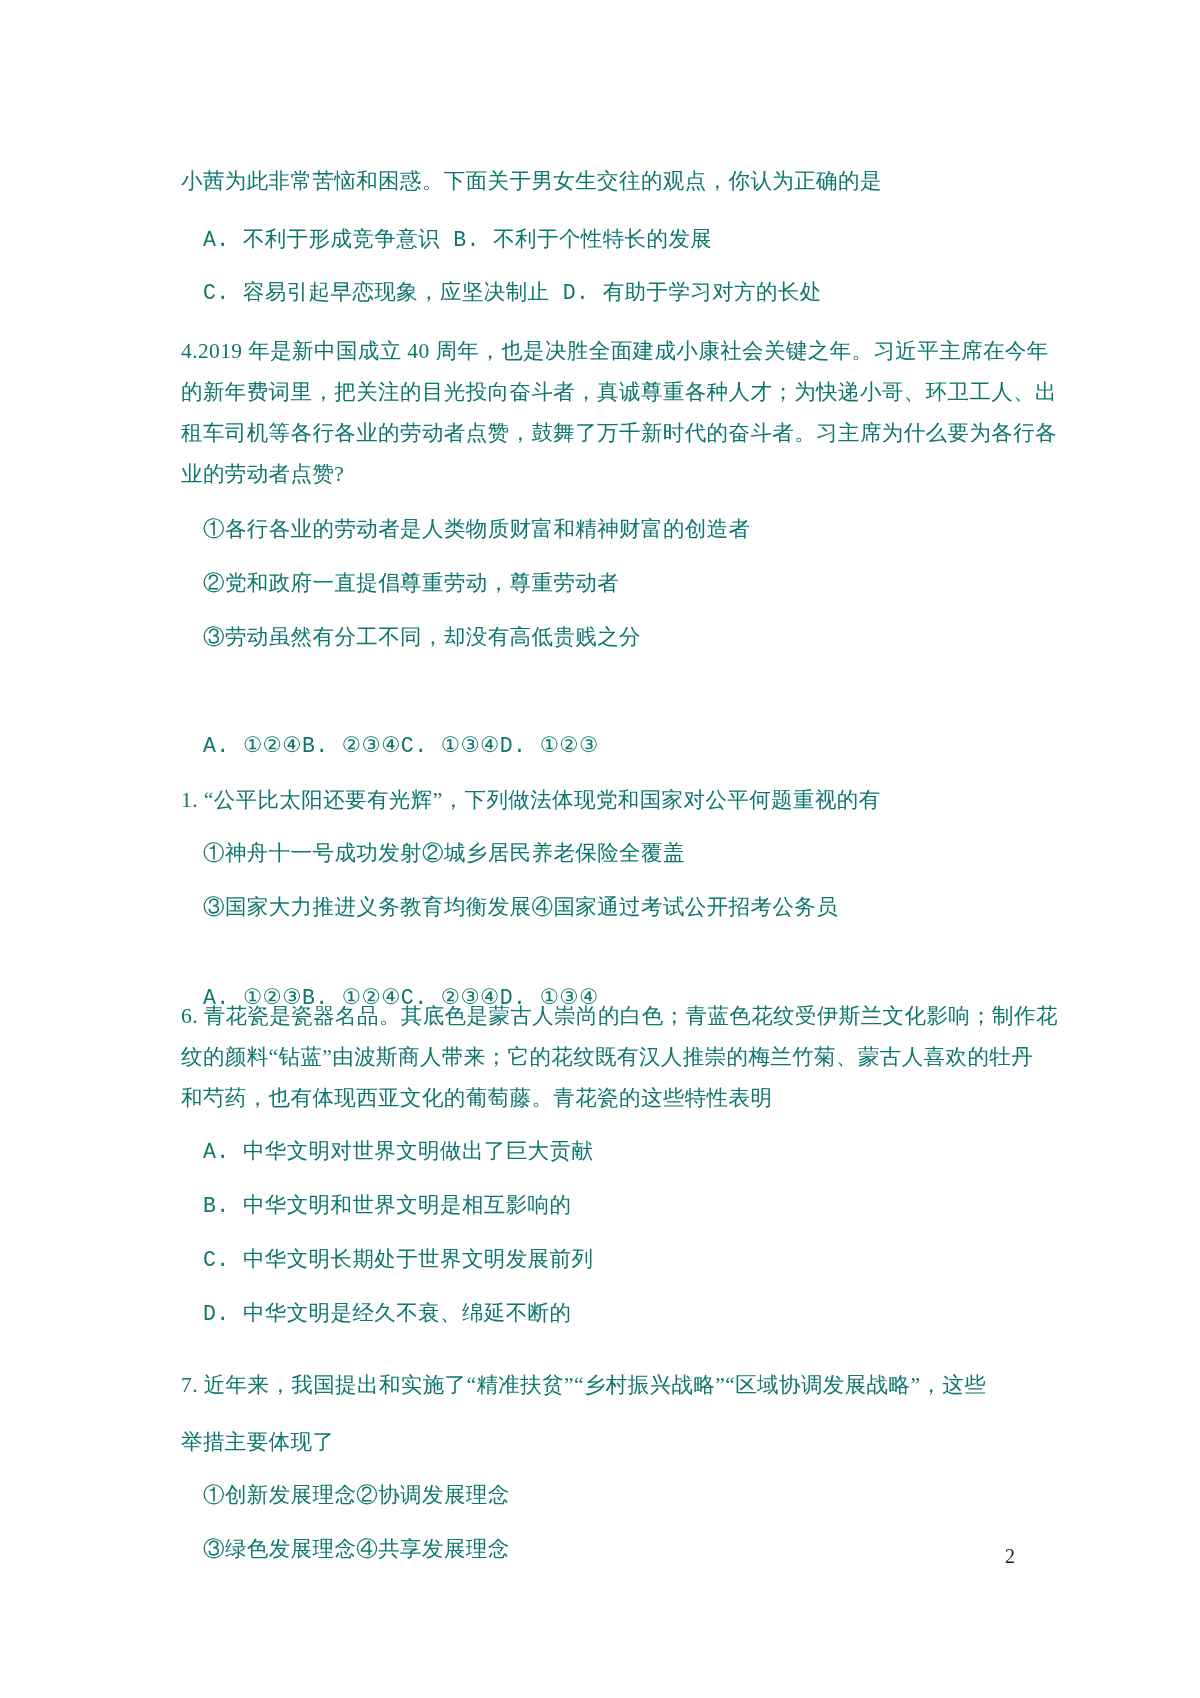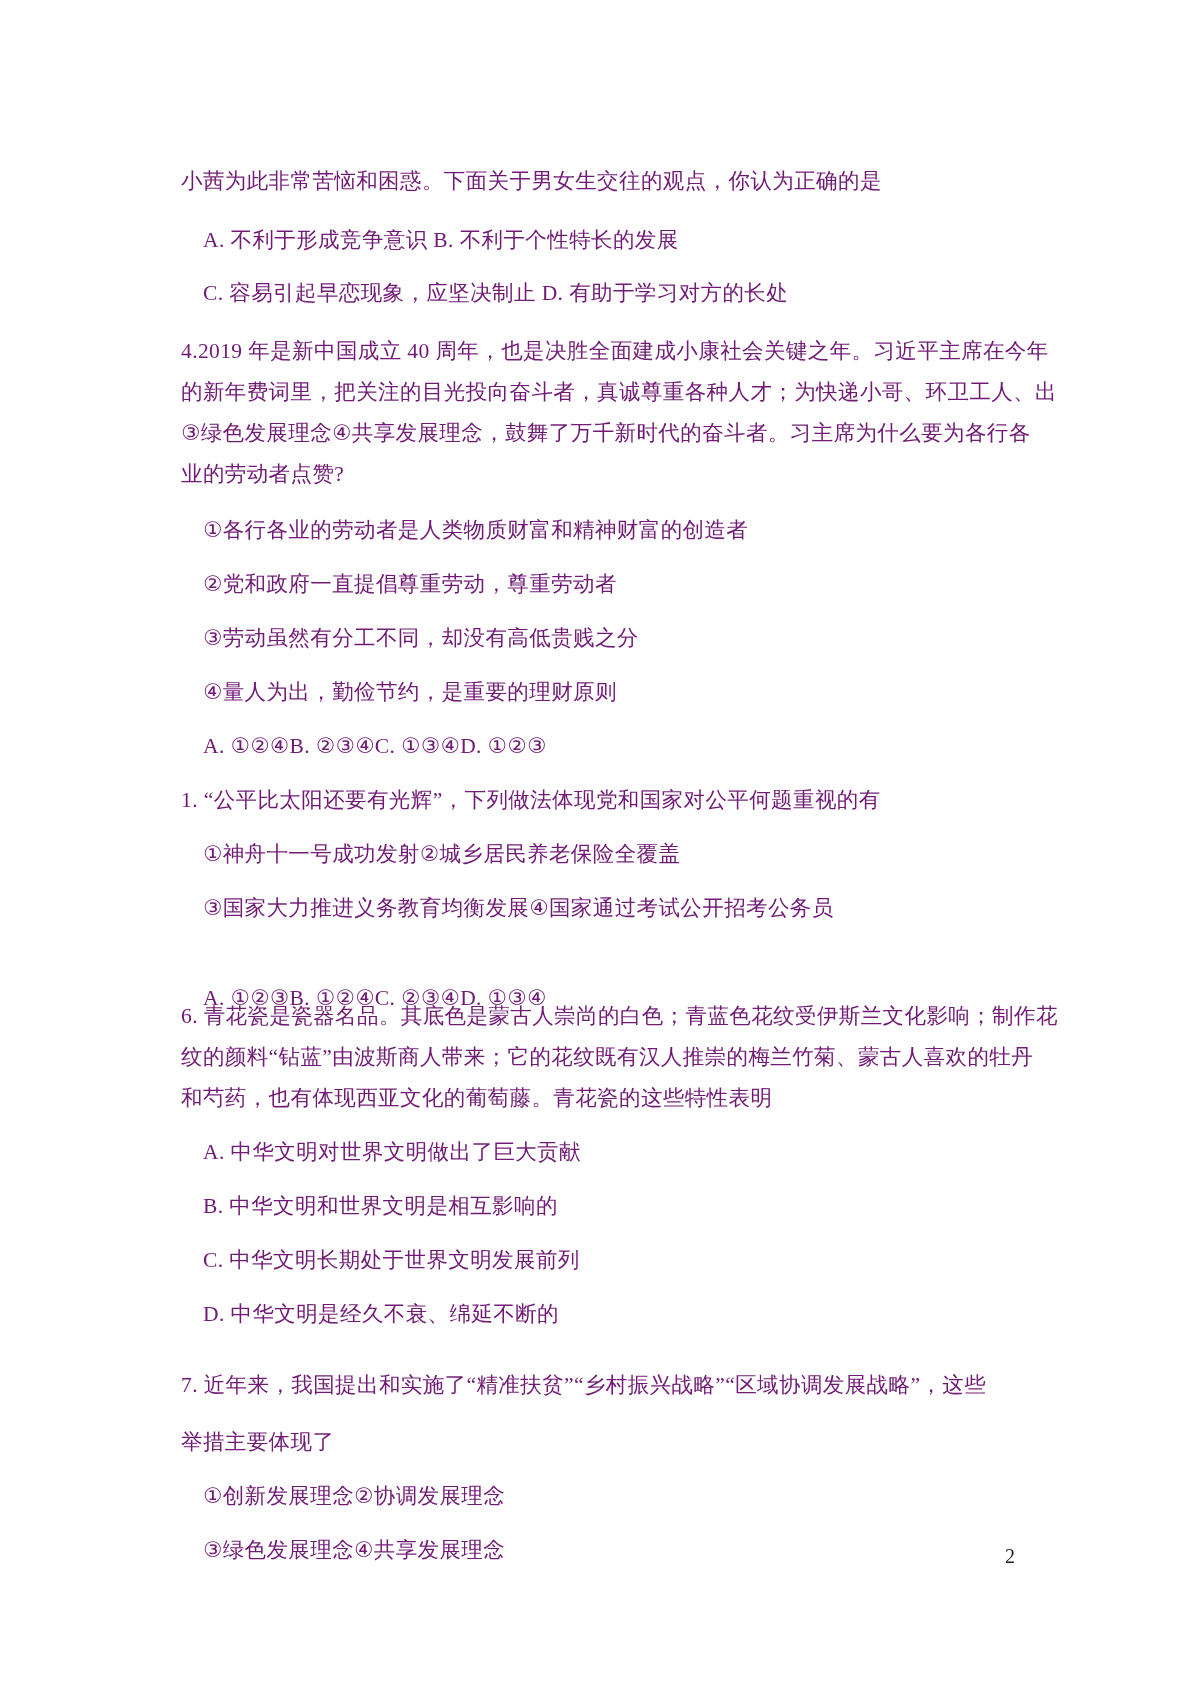--- a/index.html
+++ b/index.html
@@ -16,51 +16,51 @@
     font-family: "Liberation Serif", "DejaVu Serif", "DejaVu Sans", serif;
     color: #1c1c1c;
   }
   .line {
     position: absolute;
     left: 181px;
     font-size: 21.5px;
     line-height: 24px;
     white-space: pre;
     letter-spacing: 0.4px;
-    color: #701a75;
+    color: #0f766e;
     font-weight: 400;
   }
   .line.indent {
     left: 203px;
+    font-family: Liberation Mono, monospace;
   }
   .pagenum {
     position: absolute;
     left: 1005px;
     top: 1545px;
     font-size: 20px;
     color: #1c1c1c;
   }
 </style>
 </head>
 <body>
 
 <div class="page">
 
   <p class="line" style="top:147px">小茜为此非常苦恼和困惑。下面关于男女生交往的观点，你认为正确的是</p>
   <p class="line indent" style="top:206px">A. 不利于形成竞争意识 B. 不利于个性特长的发展</p>
   <p class="line indent" style="top:259px">C. 容易引起早恋现象，应坚决制止 D. 有助于学习对方的长处</p>
 
   <p class="line" style="top:317px">4.2019 年是新中国成立 40 周年，也是决胜全面建成小康社会关键之年。习近平主席在今年</p>
   <p class="line" style="top:358px">的新年费词里，把关注的目光投向奋斗者，真诚尊重各种人才；为快递小哥、环卫工人、出</p>
-  <p class="line" style="top:399px">③绿色发展理念④共享发展理念，鼓舞了万千新时代的奋斗者。习主席为什么要为各行各</p>
+  <p class="line" style="top:399px">租车司机等各行各业的劳动者点赞，鼓舞了万千新时代的奋斗者。习主席为什么要为各行各</p>
   <p class="line" style="top:440px">业的劳动者点赞?</p>
   <p class="line indent" style="top:496px">①各行各业的劳动者是人类物质财富和精神财富的创造者</p>
   <p class="line indent" style="top:550px">②党和政府一直提倡尊重劳动，尊重劳动者</p>
   <p class="line indent" style="top:604px">③劳动虽然有分工不同，却没有高低贵贱之分</p>
-  <p class="line indent" style="top:658px">④量人为出，勤俭节约，是重要的理财原则</p>
   <p class="line indent" style="top:712px">A. ①②④B. ②③④C. ①③④D. ①②③</p>
 
   <p class="line" style="top:766px">1. “公平比太阳还要有光辉”，下列做法体现党和国家对公平何题重视的有</p>
   <p class="line indent" style="top:820px">①神舟十一号成功发射②城乡居民养老保险全覆盖</p>
   <p class="line indent" style="top:874px">③国家大力推进义务教育均衡发展④国家通过考试公开招考公务员</p>
   <p class="line indent" style="top:964px">A. ①②③B. ①②④C. ②③④D. ①③④</p>
 
   <p class="line" style="top:982px">6. 青花瓷是瓷器名品。其底色是蒙古人崇尚的白色；青蓝色花纹受伊斯兰文化影响；制作花</p>
   <p class="line" style="top:1023px">纹的颜料“钻蓝”由波斯商人带来；它的花纹既有汉人推崇的梅兰竹菊、蒙古人喜欢的牡丹</p>
   <p class="line indent" style="top:1118px">A. 中华文明对世界文明做出了巨大贡献</p>

